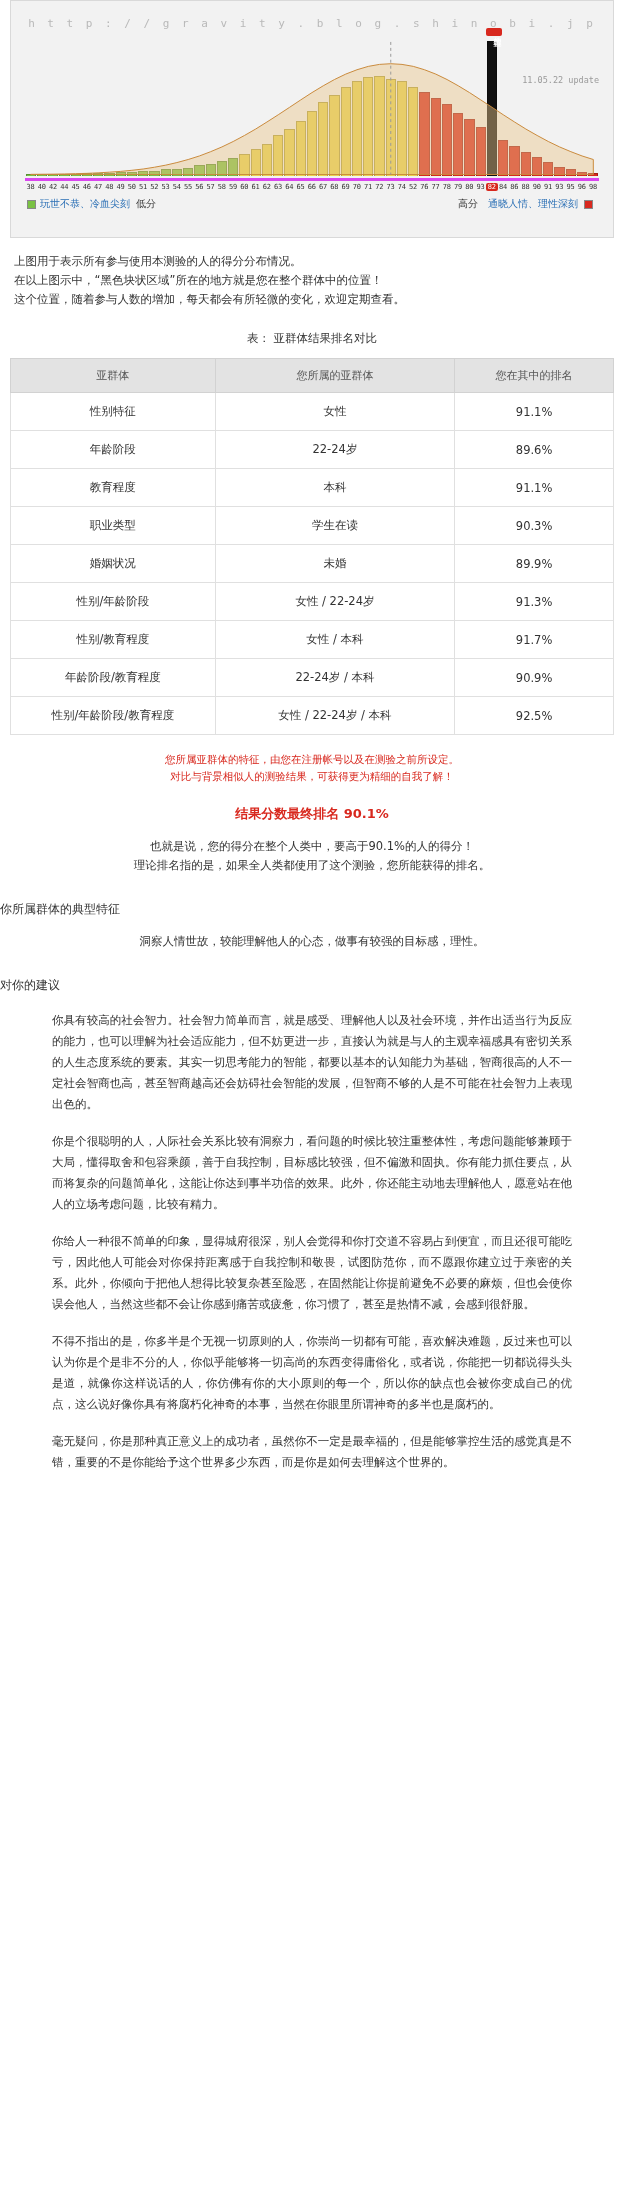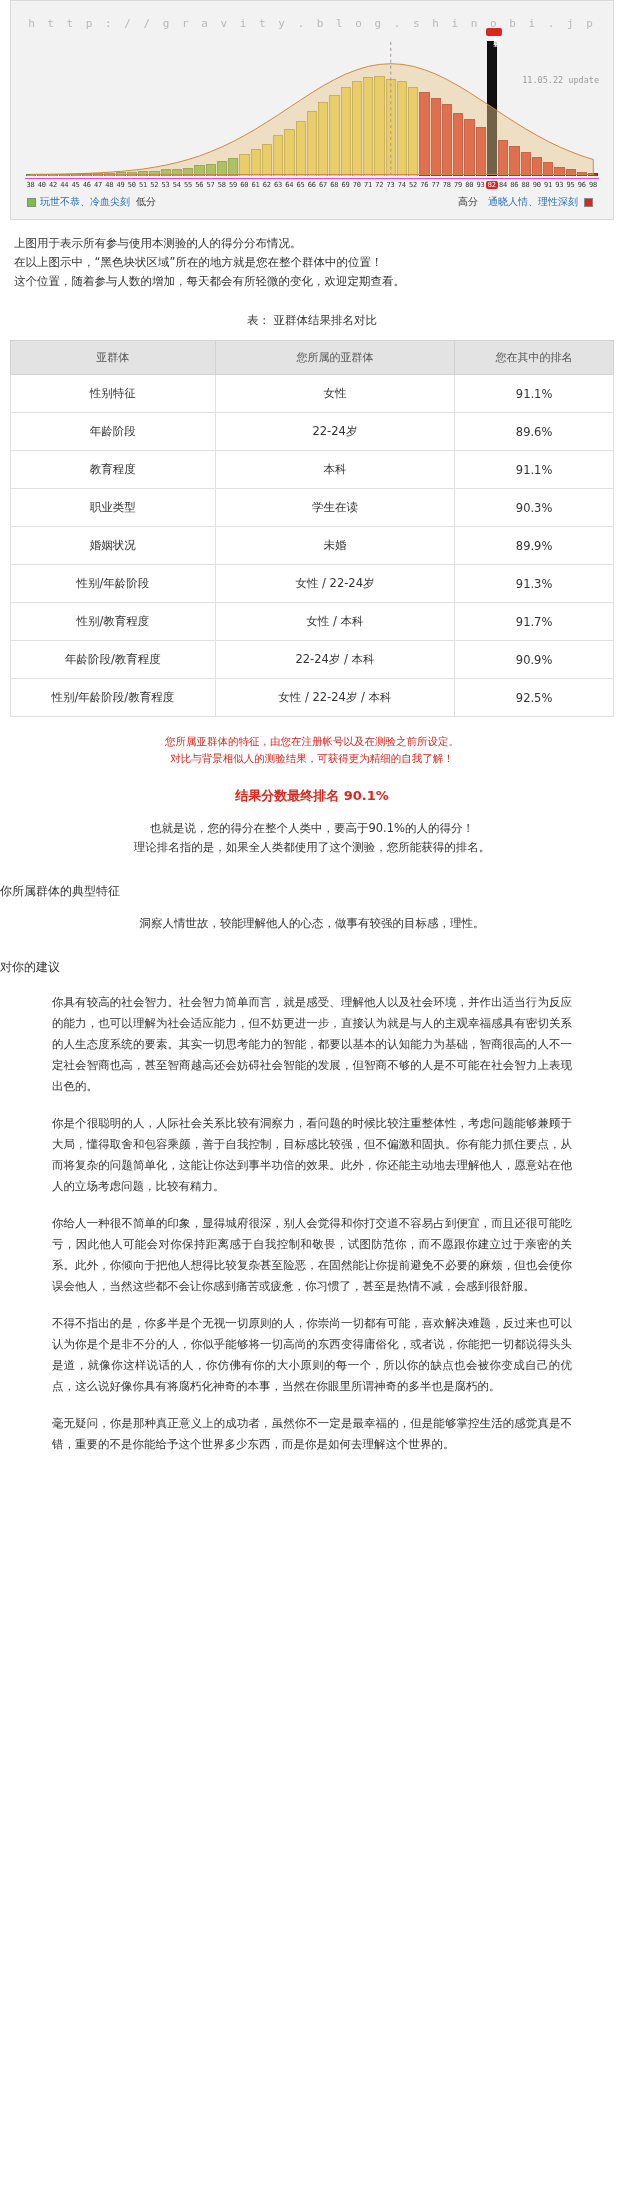--- a/index.html
+++ b/index.html
@@ -24,21 +24,21 @@
     font-weight: bold;
     padding: 18px 10px 14px 10px;
     letter-spacing: 0.2px;
   }
   
   .chart-panel {
     width: 604px;
     margin: 0 auto;
     background: #f2f2f2;
     border: 1px solid #d9d9d9;
-    padding: 10px 8px 6px 8px;
+    padding: 10px 8px 22px 8px;
     position: relative;
   }
   .watermark {
     text-align: center;
     color: #b9b9b9;
     font-size: 11px;
     letter-spacing: 3px;
     font-family: "DejaVu Sans Mono", "Liberation Mono", monospace;
     padding: 6px 0 2px 0;
   }
@@ -88,21 +88,21 @@
     text-align: center;
     padding: 2px 1px;
     border-radius: 2px;
     writing-mode: vertical-rl;
     letter-spacing: 1px;
     z-index: 5;
   }
   .axis-labels {
     display: flex;
     margin: 2px 6px 0 6px;
-    border-top: 1px solid #d946ef;
+    border-top: 3px solid #d946ef;
     padding-top: 2px;
   }
   .axis-labels span {
     flex: 1 1 0;
     text-align: center;
     font-size: 7px;
     color: #333;
     font-family: "DejaVu Sans Mono", "Liberation Mono", monospace;
   }
   .axis-labels span.hi {

